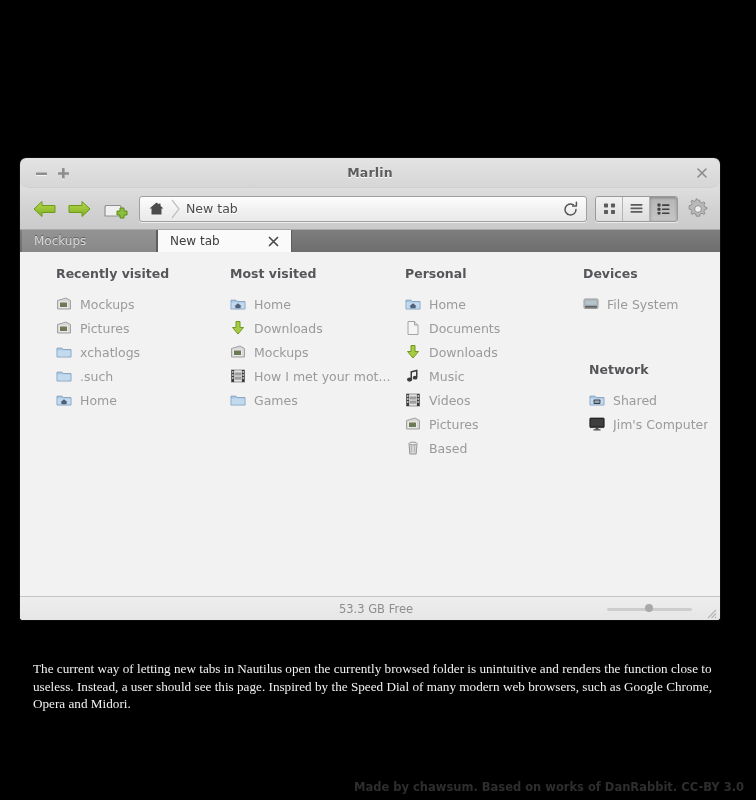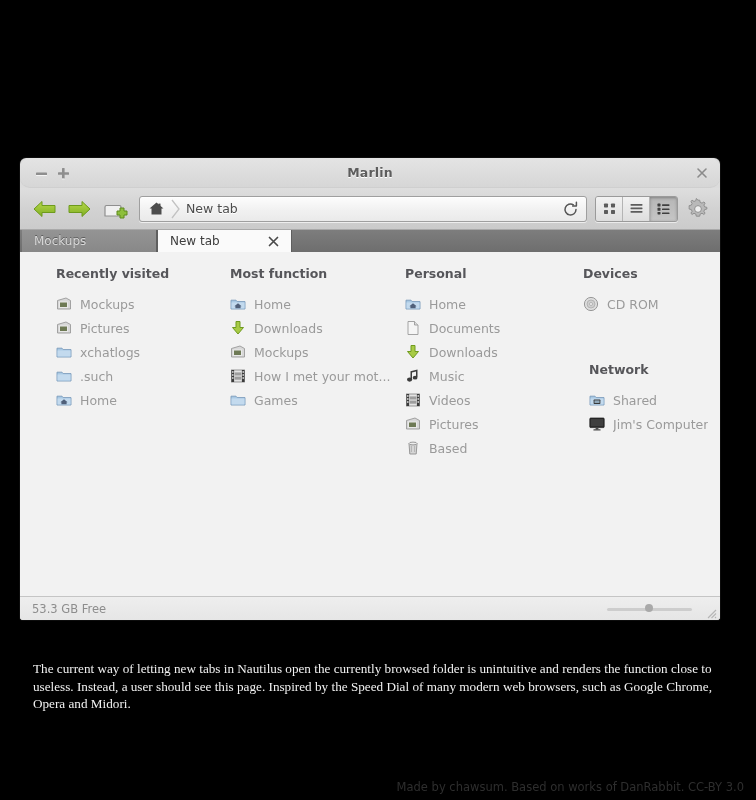--- a/index.html
+++ b/index.html
@@ -196,21 +196,21 @@
   }
 
   
   #statusbar {
     flex: 0 0 24px;
     height: 24px;
     background: linear-gradient(to bottom, #eeeeee 0%, #e6e6e6 100%);
     border-top: 1px solid #c5c5c5;
     display: flex;
     align-items: center;
-    justify-content: flex-start;
+    justify-content: center;
     padding: 0 0 0 12px;
     position: relative;
   }
   #free-space { font-size: 11.5px; color: #8d8d8d; }
   #zoom-slider {
     position: absolute; right: 28px; top: 9px;
     width: 85px; height: 6px;
     display: flex; align-items: center;
   }
   #zoom-track {
@@ -235,21 +235,21 @@
     color: #f1f1f1;
     font-size: 13.2px;
     line-height: 17.6px;
     font-family: Liberation Serif, serif;
   }
   #credit {
     position: absolute;
     right: 12px; bottom: 6px;
     color: #2e2e2e;
     font-size: 11.5px;
-    font-weight: normal;
+    font-weight: bold;
   }
 </style>
 </head>
 <body>
 
 <div id="window">
 
   <div id="titlebar">
     <div class="win-btn" id="btn-min">
       <svg width="15" height="15" viewBox="0 0 15 15">
@@ -425,21 +425,21 @@
             <path d="M1 4.2 L6 4.2 L7.2 5.6 L15 5.6 L15 13 L1 13 Z" fill="#a8c9e4" stroke="#7a9bbb" stroke-width="0.9" stroke-linejoin="round"></path>
             <path d="M1.5 6.4 L14.5 6.4 L14.5 12.5 L1.5 12.5 Z" fill="#c3daee"></path>
             <path d="M8 7.2 L11.6 10.2 L10.6 10.2 L10.6 12.3 L5.4 12.3 L5.4 10.2 L4.4 10.2 Z" fill="#50607a"></path>
           </svg>
         </span>
         <span class="lbl">Home</span>
       </div>
     </div>
 
     <div class="column" id="col-most">
-      <div class="col-head">Most function</div>
+      <div class="col-head">Most visited</div>
 
       <div class="entry">
         <span class="ic">
           <svg width="16" height="16" viewBox="0 0 16 16">
             <path d="M1 4.2 L6 4.2 L7.2 5.6 L15 5.6 L15 13 L1 13 Z" fill="#a8c9e4" stroke="#7a9bbb" stroke-width="0.9" stroke-linejoin="round"></path>
             <path d="M1.5 6.4 L14.5 6.4 L14.5 12.5 L1.5 12.5 Z" fill="#c3daee"></path>
             <path d="M8 7.2 L11.6 10.2 L10.6 10.2 L10.6 12.3 L5.4 12.3 L5.4 10.2 L4.4 10.2 Z" fill="#50607a"></path>
           </svg>
         </span>
         <span class="lbl">Home</span>
@@ -576,32 +576,31 @@
             <path d="M9.6 5.8 L9.6 12" stroke="#a8a8a8" stroke-width="0.8"></path>
           </svg>
         </span>
         <span class="lbl">Based</span>
       </div>
     </div>
 
     <div class="column" id="col-devices">
       <div class="col-head">Devices</div>
 
-
-      <div class="entry">
-        <span class="ic">
-          <svg width="16" height="16" viewBox="0 0 16 16">
-            <circle cx="8" cy="8" r="6.6" fill="#dedede" stroke="#8f8f8f" stroke-width="0.9"></circle>
-            <circle cx="8" cy="8" r="4" fill="#cfcfcf" stroke="#a8a8a8" stroke-width="0.7"></circle>
-            <circle cx="8" cy="8" r="1.5" fill="#f4f4f4" stroke="#a0a0a0" stroke-width="0.7"></circle>
-          </svg>
-        </span>
-        <span class="lbl">CD ROM</span>
-
-      </div>
+      <div class="entry">
+        <span class="ic">
+          <svg width="16" height="16" viewBox="0 0 16 16">
+            <rect x="1" y="3" width="14" height="9.5" rx="1.2" fill="#d2d2d2" stroke="#8c8c8c" stroke-width="0.9"></rect>
+            <rect x="2" y="4" width="12" height="5.2" rx="0.8" fill="#b6c4cc" stroke="#9aa8b0" stroke-width="0.7"></rect>
+            <rect x="2" y="9.8" width="12" height="1.9" fill="#5d5d5d"></rect>
+          </svg>
+        </span>
+        <span class="lbl">File System</span>
+      </div>
+
     </div>
 
     <div class="column" id="col-network">
       <div class="col-head">Network</div>
 
       <div class="entry">
         <span class="ic">
           <svg width="16" height="16" viewBox="0 0 16 16">
             <path d="M1 4.2 L6 4.2 L7.2 5.6 L15 5.6 L15 13 L1 13 Z" fill="#a8c9e4" stroke="#7a9bbb" stroke-width="0.9" stroke-linejoin="round"></path>
             <path d="M1.5 6.4 L14.5 6.4 L14.5 12.5 L1.5 12.5 Z" fill="#c3daee"></path>

